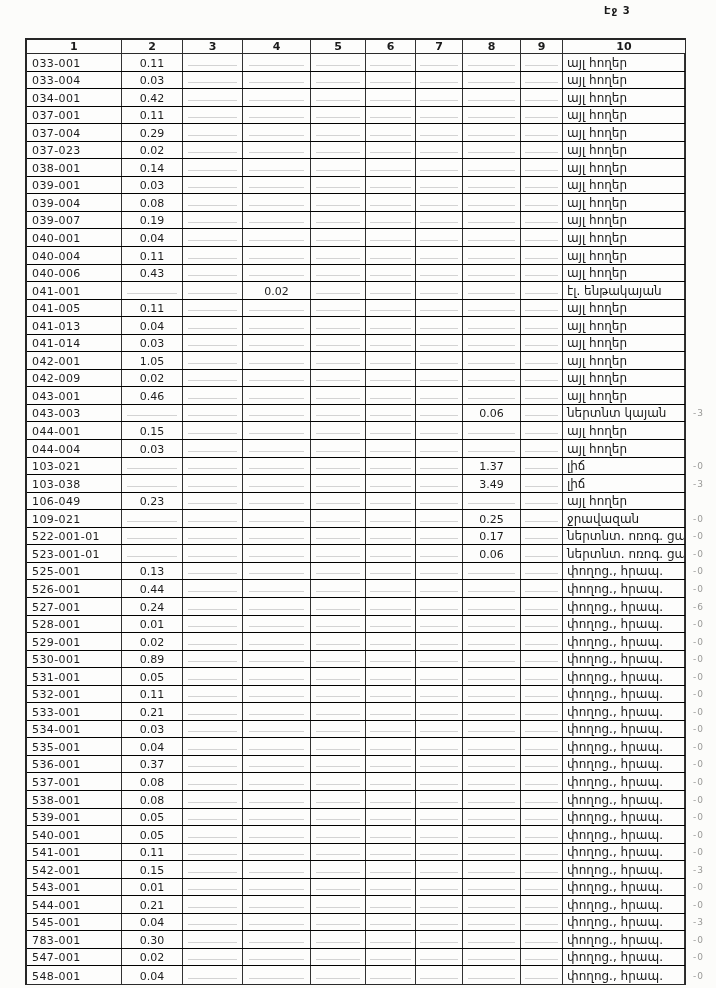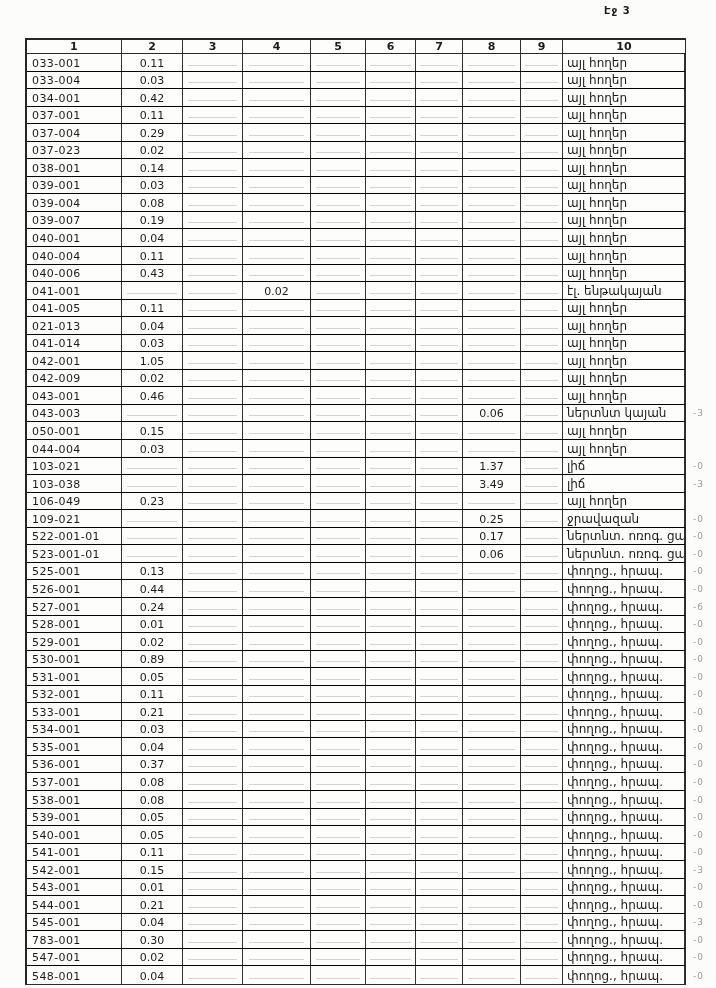--- a/index.html
+++ b/index.html
@@ -286,21 +286,21 @@
     <div class="td c5 ghost"></div>
     <div class="td c6 ghost"></div>
     <div class="td c7 ghost"></div>
     <div class="td c8 ghost"></div>
     <div class="td c9 ghost"></div>
     <div class="td c10">այլ հողեր</div>
     <div class="mark"></div>
   </div>
 
   <div class="tr">
-    <div class="td c1">021-013</div>
+    <div class="td c1">041-013</div>
     <div class="td c2">0.04</div>
     <div class="td c3 ghost"></div>
     <div class="td c4 ghost"></div>
     <div class="td c5 ghost"></div>
     <div class="td c6 ghost"></div>
     <div class="td c7 ghost"></div>
     <div class="td c8 ghost"></div>
     <div class="td c9 ghost"></div>
     <div class="td c10">այլ հողեր</div>
     <div class="mark"></div>
@@ -370,21 +370,21 @@
     <div class="td c5 ghost"></div>
     <div class="td c6 ghost"></div>
     <div class="td c7 ghost"></div>
     <div class="td c8">0.06</div>
     <div class="td c9 ghost"></div>
     <div class="td c10">ներտնտ կայան</div>
     <div class="mark">-3</div>
   </div>
 
   <div class="tr">
-    <div class="td c1">050-001</div>
+    <div class="td c1">044-001</div>
     <div class="td c2">0.15</div>
     <div class="td c3 ghost"></div>
     <div class="td c4 ghost"></div>
     <div class="td c5 ghost"></div>
     <div class="td c6 ghost"></div>
     <div class="td c7 ghost"></div>
     <div class="td c8 ghost"></div>
     <div class="td c9 ghost"></div>
     <div class="td c10">այլ հողեր</div>
     <div class="mark"></div>

